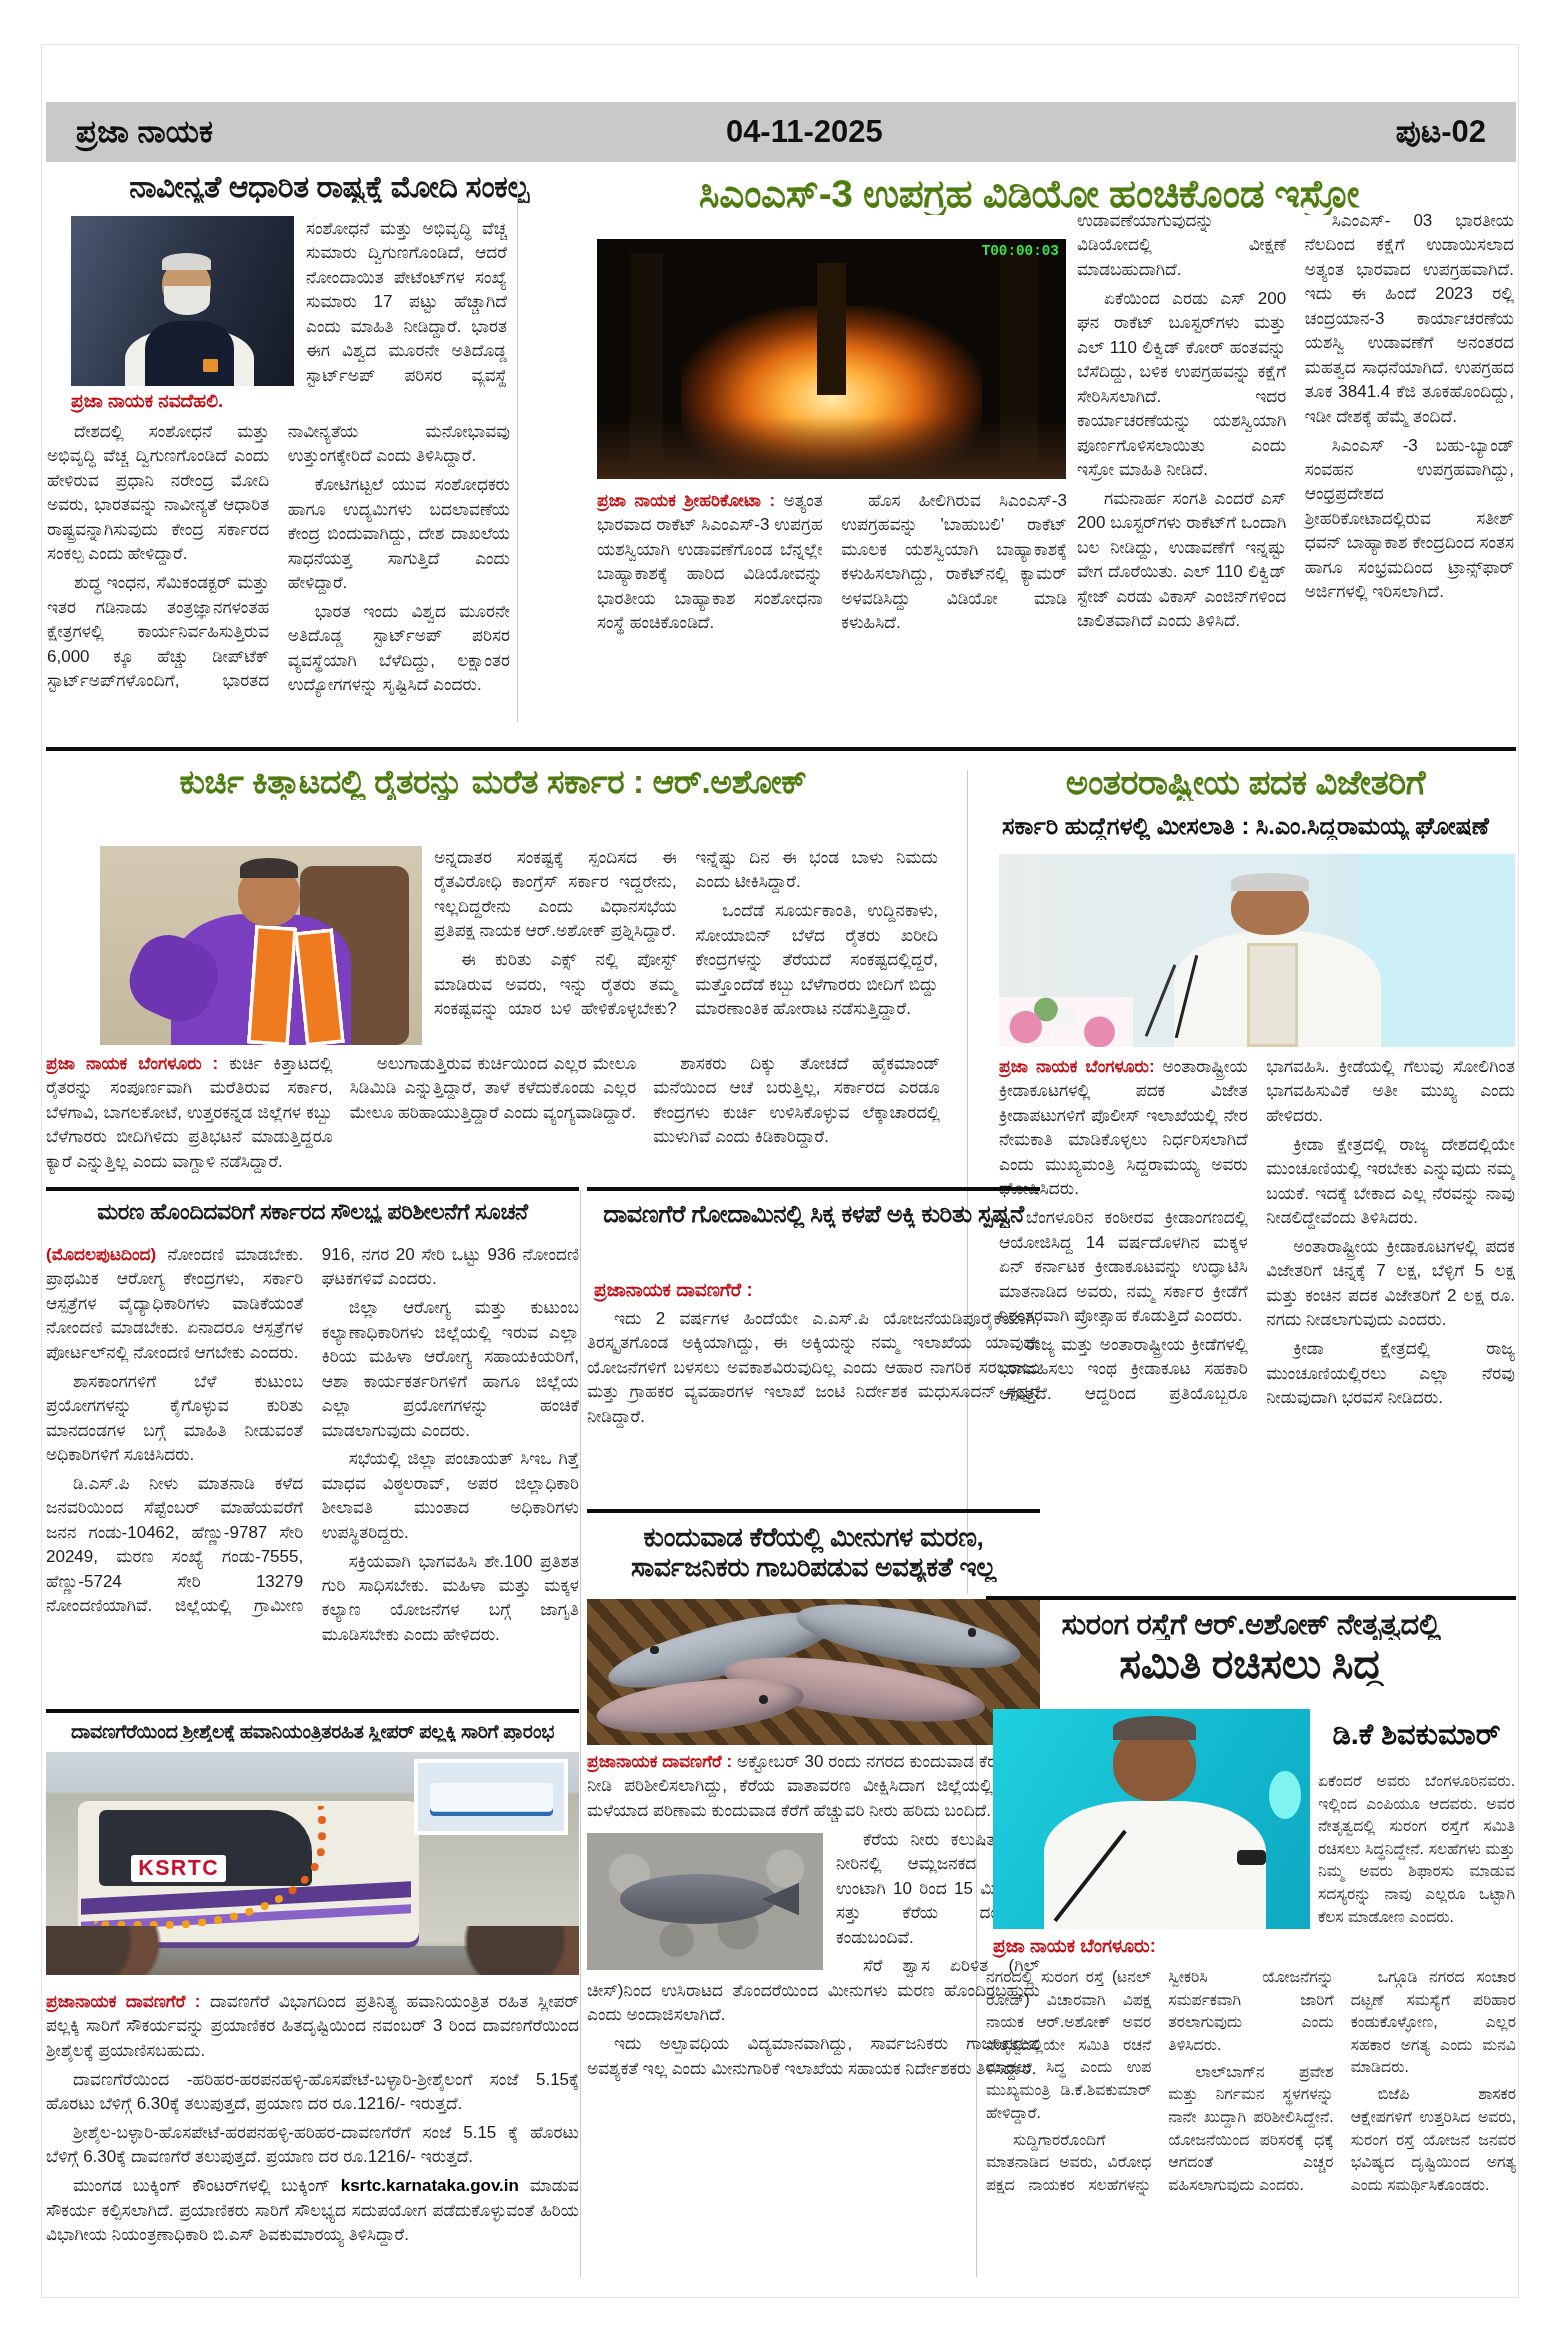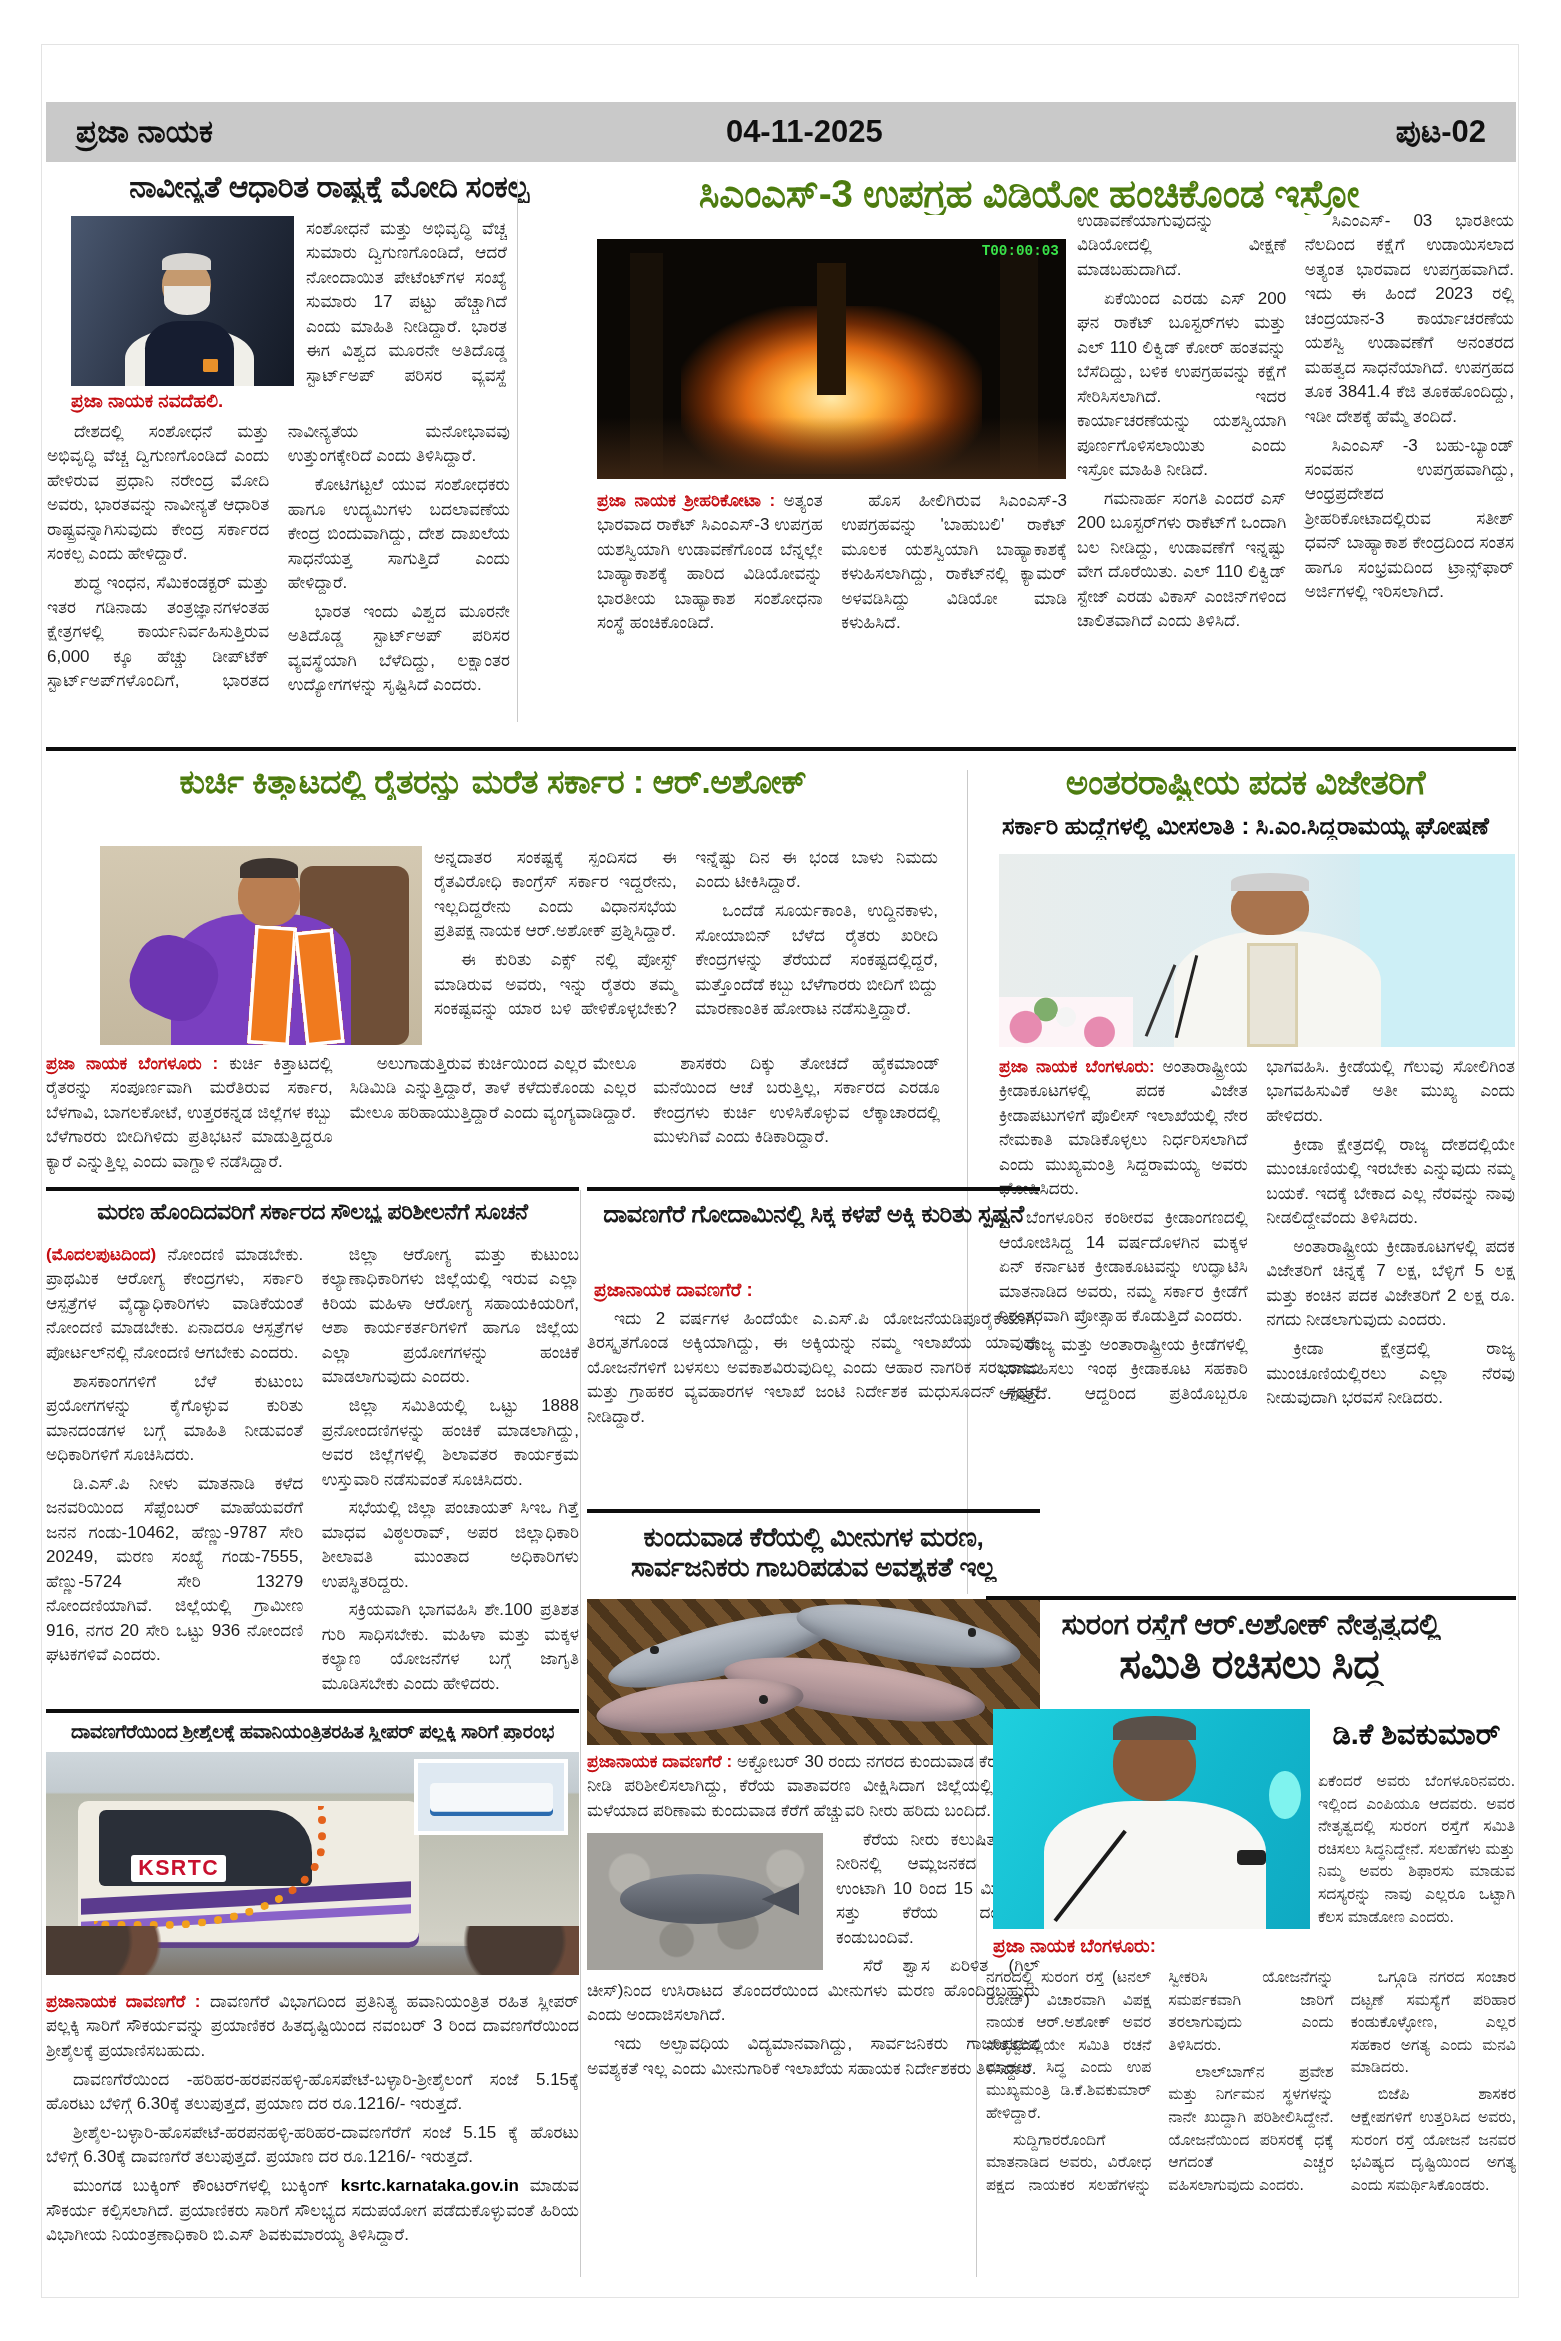--- a/index.html
+++ b/index.html
@@ -203,21 +203,20 @@
 
 <div class="abs vsep" style="left:580px;top:1190px;height:1087px;"></div>
 <div class="abs vsep" style="left:976px;top:1600px;height:677px;"></div>
 
 <div class="abs hl nowrap rule-top" style="left:46px;top:1187px;width:533px;font-size:22px;">ಮರಣ ಹೊಂದಿದವರಿಗೆ ಸರ್ಕಾರದ ಸೌಲಭ್ಯ ಪರಿಶೀಲನೆಗೆ ಸೂಚನೆ</div>
 <div class="abs bt cols2" style="left:46px;top:1243px;width:533px;height:463px;">
   <p class="nofirst"><span class="byline">(ಮೊದಲಪುಟದಿಂದ)</span> <span>ನೋಂದಣಿ ಮಾಡಬೇಕು. ಪ್ರಾಥಮಿಕ ಆರೋಗ್ಯ ಕೇಂದ್ರಗಳು, ಸರ್ಕಾರಿ ಆಸ್ಪತ್ರೆಗಳ ವೈದ್ಯಾಧಿಕಾರಿಗಳು ವಾಡಿಕೆಯಂತೆ ನೋಂದಣಿ ಮಾಡಬೇಕು. ಏನಾದರೂ ಆಸ್ಪತ್ರೆಗಳ ಪೋರ್ಟಲ್‌ನಲ್ಲಿ ನೋಂದಣಿ ಆಗಬೇಕು ಎಂದರು.</span></p>
   <p>ಶಾಸಕಾಂಗಗಳಿಗೆ ಬೆಳೆ ಕುಟುಂಬ ಪ್ರಯೋಗಗಳನ್ನು ಕೈಗೊಳ್ಳುವ ಕುರಿತು ಮಾನದಂಡಗಳ ಬಗ್ಗೆ ಮಾಹಿತಿ ನೀಡುವಂತೆ ಅಧಿಕಾರಿಗಳಿಗೆ ಸೂಚಿಸಿದರು.</p>
   <p>ಡಿ.ಎಸ್.ಪಿ ನೀಳು ಮಾತನಾಡಿ ಕಳೆದ ಜನವರಿಯಿಂದ ಸೆಪ್ಟೆಂಬರ್ ಮಾಹೆಯವರೆಗೆ ಜನನ ಗಂಡು-10462, ಹೆಣ್ಣು-9787 ಸೇರಿ 20249, ಮರಣ ಸಂಖ್ಯೆ ಗಂಡು-7555, ಹೆಣ್ಣು-5724 ಸೇರಿ 13279 ನೋಂದಣಿಯಾಗಿವೆ. ಜಿಲ್ಲೆಯಲ್ಲಿ ಗ್ರಾಮೀಣ 916, ನಗರ 20 ಸೇರಿ ಒಟ್ಟು 936 ನೋಂದಣಿ ಘಟಕಗಳಿವೆ ಎಂದರು.</p>
   <p>ಜಿಲ್ಲಾ ಆರೋಗ್ಯ ಮತ್ತು ಕುಟುಂಬ ಕಲ್ಯಾಣಾಧಿಕಾರಿಗಳು ಜಿಲ್ಲೆಯಲ್ಲಿ ಇರುವ ಎಲ್ಲಾ ಕಿರಿಯ ಮಹಿಳಾ ಆರೋಗ್ಯ ಸಹಾಯಕಿಯರಿಗೆ, ಆಶಾ ಕಾರ್ಯಕರ್ತರಿಗಳಿಗೆ ಹಾಗೂ ಜಿಲ್ಲೆಯ ಎಲ್ಲಾ ಪ್ರಯೋಗಗಳನ್ನು ಹಂಚಿಕೆ ಮಾಡಲಾಗುವುದು ಎಂದರು.</p>
-  <p>ಜಿಲ್ಲಾ ಸಮಿತಿಯಲ್ಲಿ ಒಟ್ಟು 1888 ಪ್ರನೋಂದಣಿಗಳನ್ನು ಹಂಚಿಕೆ ಮಾಡಲಾಗಿದ್ದು, ಅವರ ಜಿಲ್ಲೆಗಳಲ್ಲಿ ಶಿಲಾವತರ ಕಾರ್ಯಕ್ರಮ ಉಸ್ತುವಾರಿ ನಡೆಸುವಂತೆ ಸೂಚಿಸಿದರು.</p>
   <p>ಸಭೆಯಲ್ಲಿ ಜಿಲ್ಲಾ ಪಂಚಾಯತ್ ಸಿಇಒ ಗಿತ್ತೆ ಮಾಧವ ವಿಠ್ಠಲರಾವ್, ಅಪರ ಜಿಲ್ಲಾಧಿಕಾರಿ ಶೀಲಾವತಿ ಮುಂತಾದ ಅಧಿಕಾರಿಗಳು ಉಪಸ್ಥಿತರಿದ್ದರು.</p>
   <p>ಸಕ್ರಿಯವಾಗಿ ಭಾಗವಹಿಸಿ ಶೇ.100 ಪ್ರತಿಶತ ಗುರಿ ಸಾಧಿಸಬೇಕು. ಮಹಿಳಾ ಮತ್ತು ಮಕ್ಕಳ ಕಲ್ಯಾಣ ಯೋಜನೆಗಳ ಬಗ್ಗೆ ಜಾಗೃತಿ ಮೂಡಿಸಬೇಕು ಎಂದು ಹೇಳಿದರು.</p>
 </div>
 
 <div class="abs hl rule-top" style="left:587px;top:1187px;width:453px;font-size:24px;line-height:1.2;">ದಾವಣಗೆರೆ ಗೋದಾಮಿನಲ್ಲಿ ಸಿಕ್ಕ ಕಳಪೆ ಅಕ್ಕಿ ಕುರಿತು ಸ್ಪಷ್ಟನೆ</div>
 <div class="abs byline" style="left:594px;top:1279px;font-size:18.6px;">ಪ್ರಜಾನಾಯಕ ದಾವಣಗೆರೆ :</div>
 <div class="abs bt" style="left:587px;top:1307px;width:453px;height:201px;">
   <p>ಇದು 2 ವರ್ಷಗಳ ಹಿಂದೆಯೇ ಎ.ಎಸ್.ಪಿ ಯೋಜನೆಯಡಿಪೂರೈಕೆಯಾಗಿ, ತಿರಸ್ಕೃತಗೊಂಡ ಅಕ್ಕಿಯಾಗಿದ್ದು, ಈ ಅಕ್ಕಿಯನ್ನು ನಮ್ಮ ಇಲಾಖೆಯ ಯಾವುದೇ ಯೋಜನೆಗಳಿಗೆ ಬಳಸಲು ಅವಕಾ‍ಶವಿರುವುದಿಲ್ಲ ಎಂದು ಆಹಾರ ನಾಗರಿಕ ಸರಬರಾಜು ಮತ್ತು ಗ್ರಾಹಕರ ವ್ಯವಹಾರಗಳ ಇಲಾಖೆ ಜಂಟಿ ನಿರ್ದೇಶಕ ಮಧುಸೂದನ್ ಸ್ಪಷ್ಟನೆ ನೀಡಿದ್ದಾರೆ.</p>
 </div>
 

